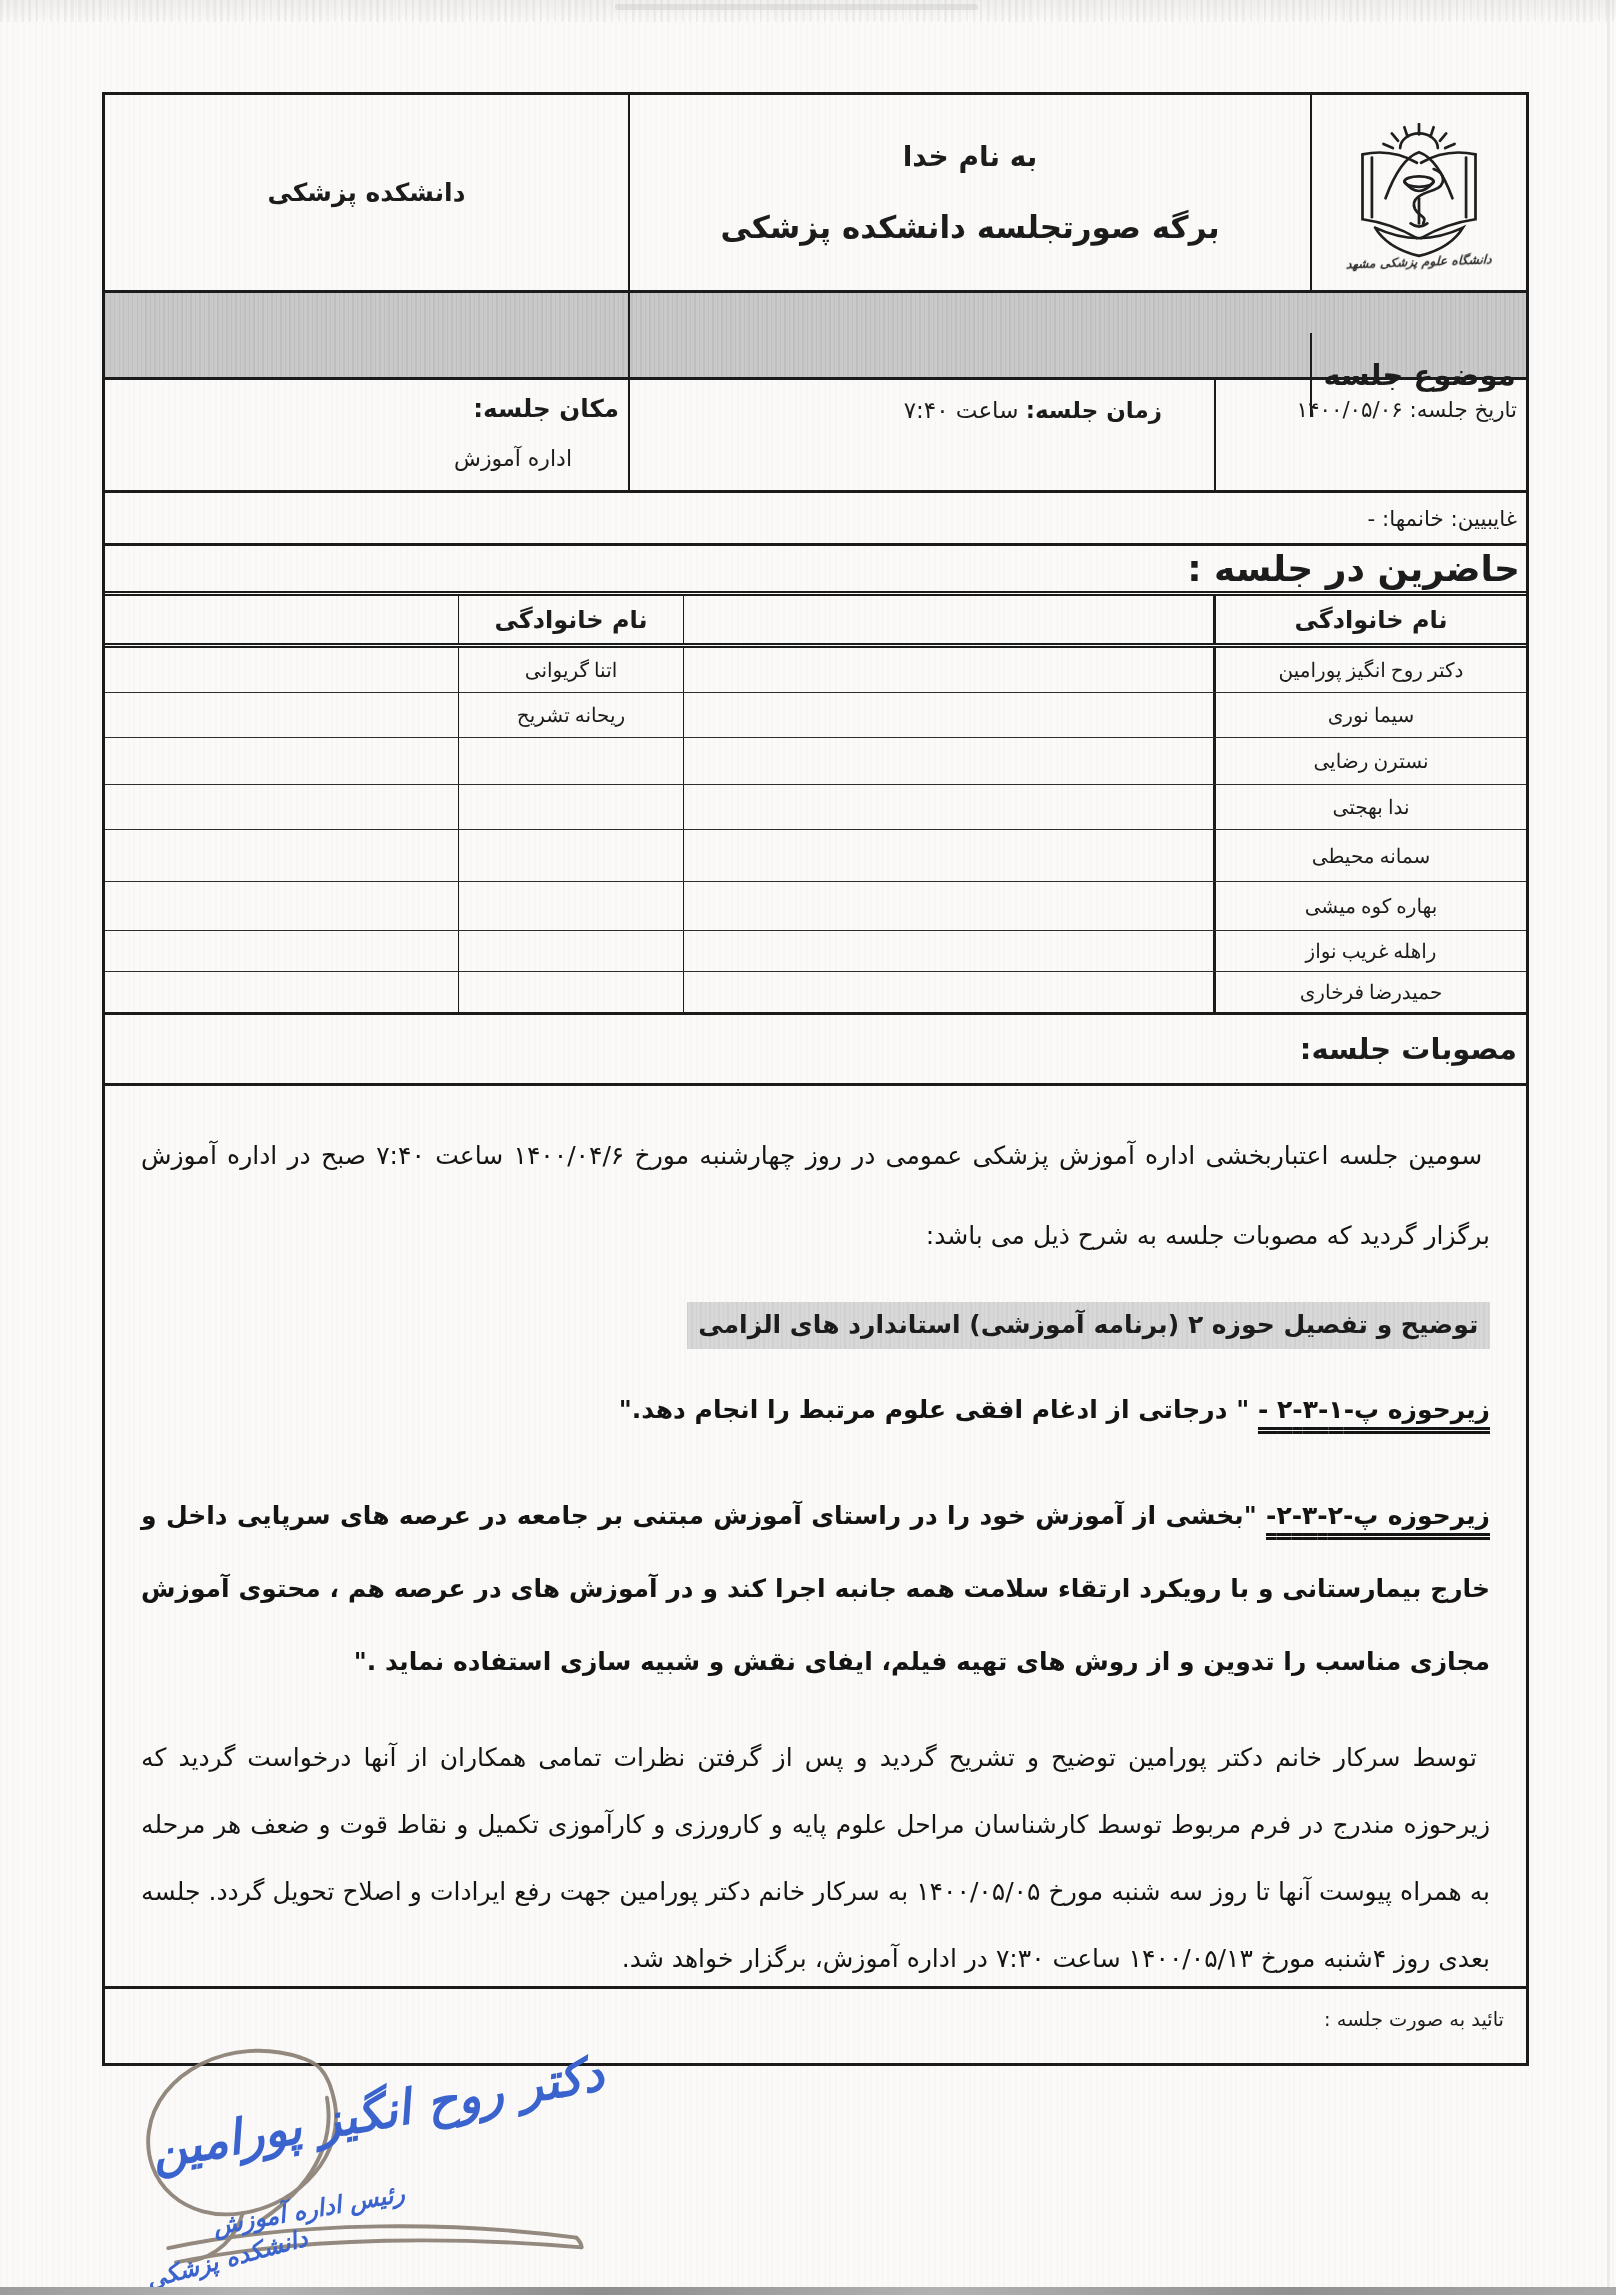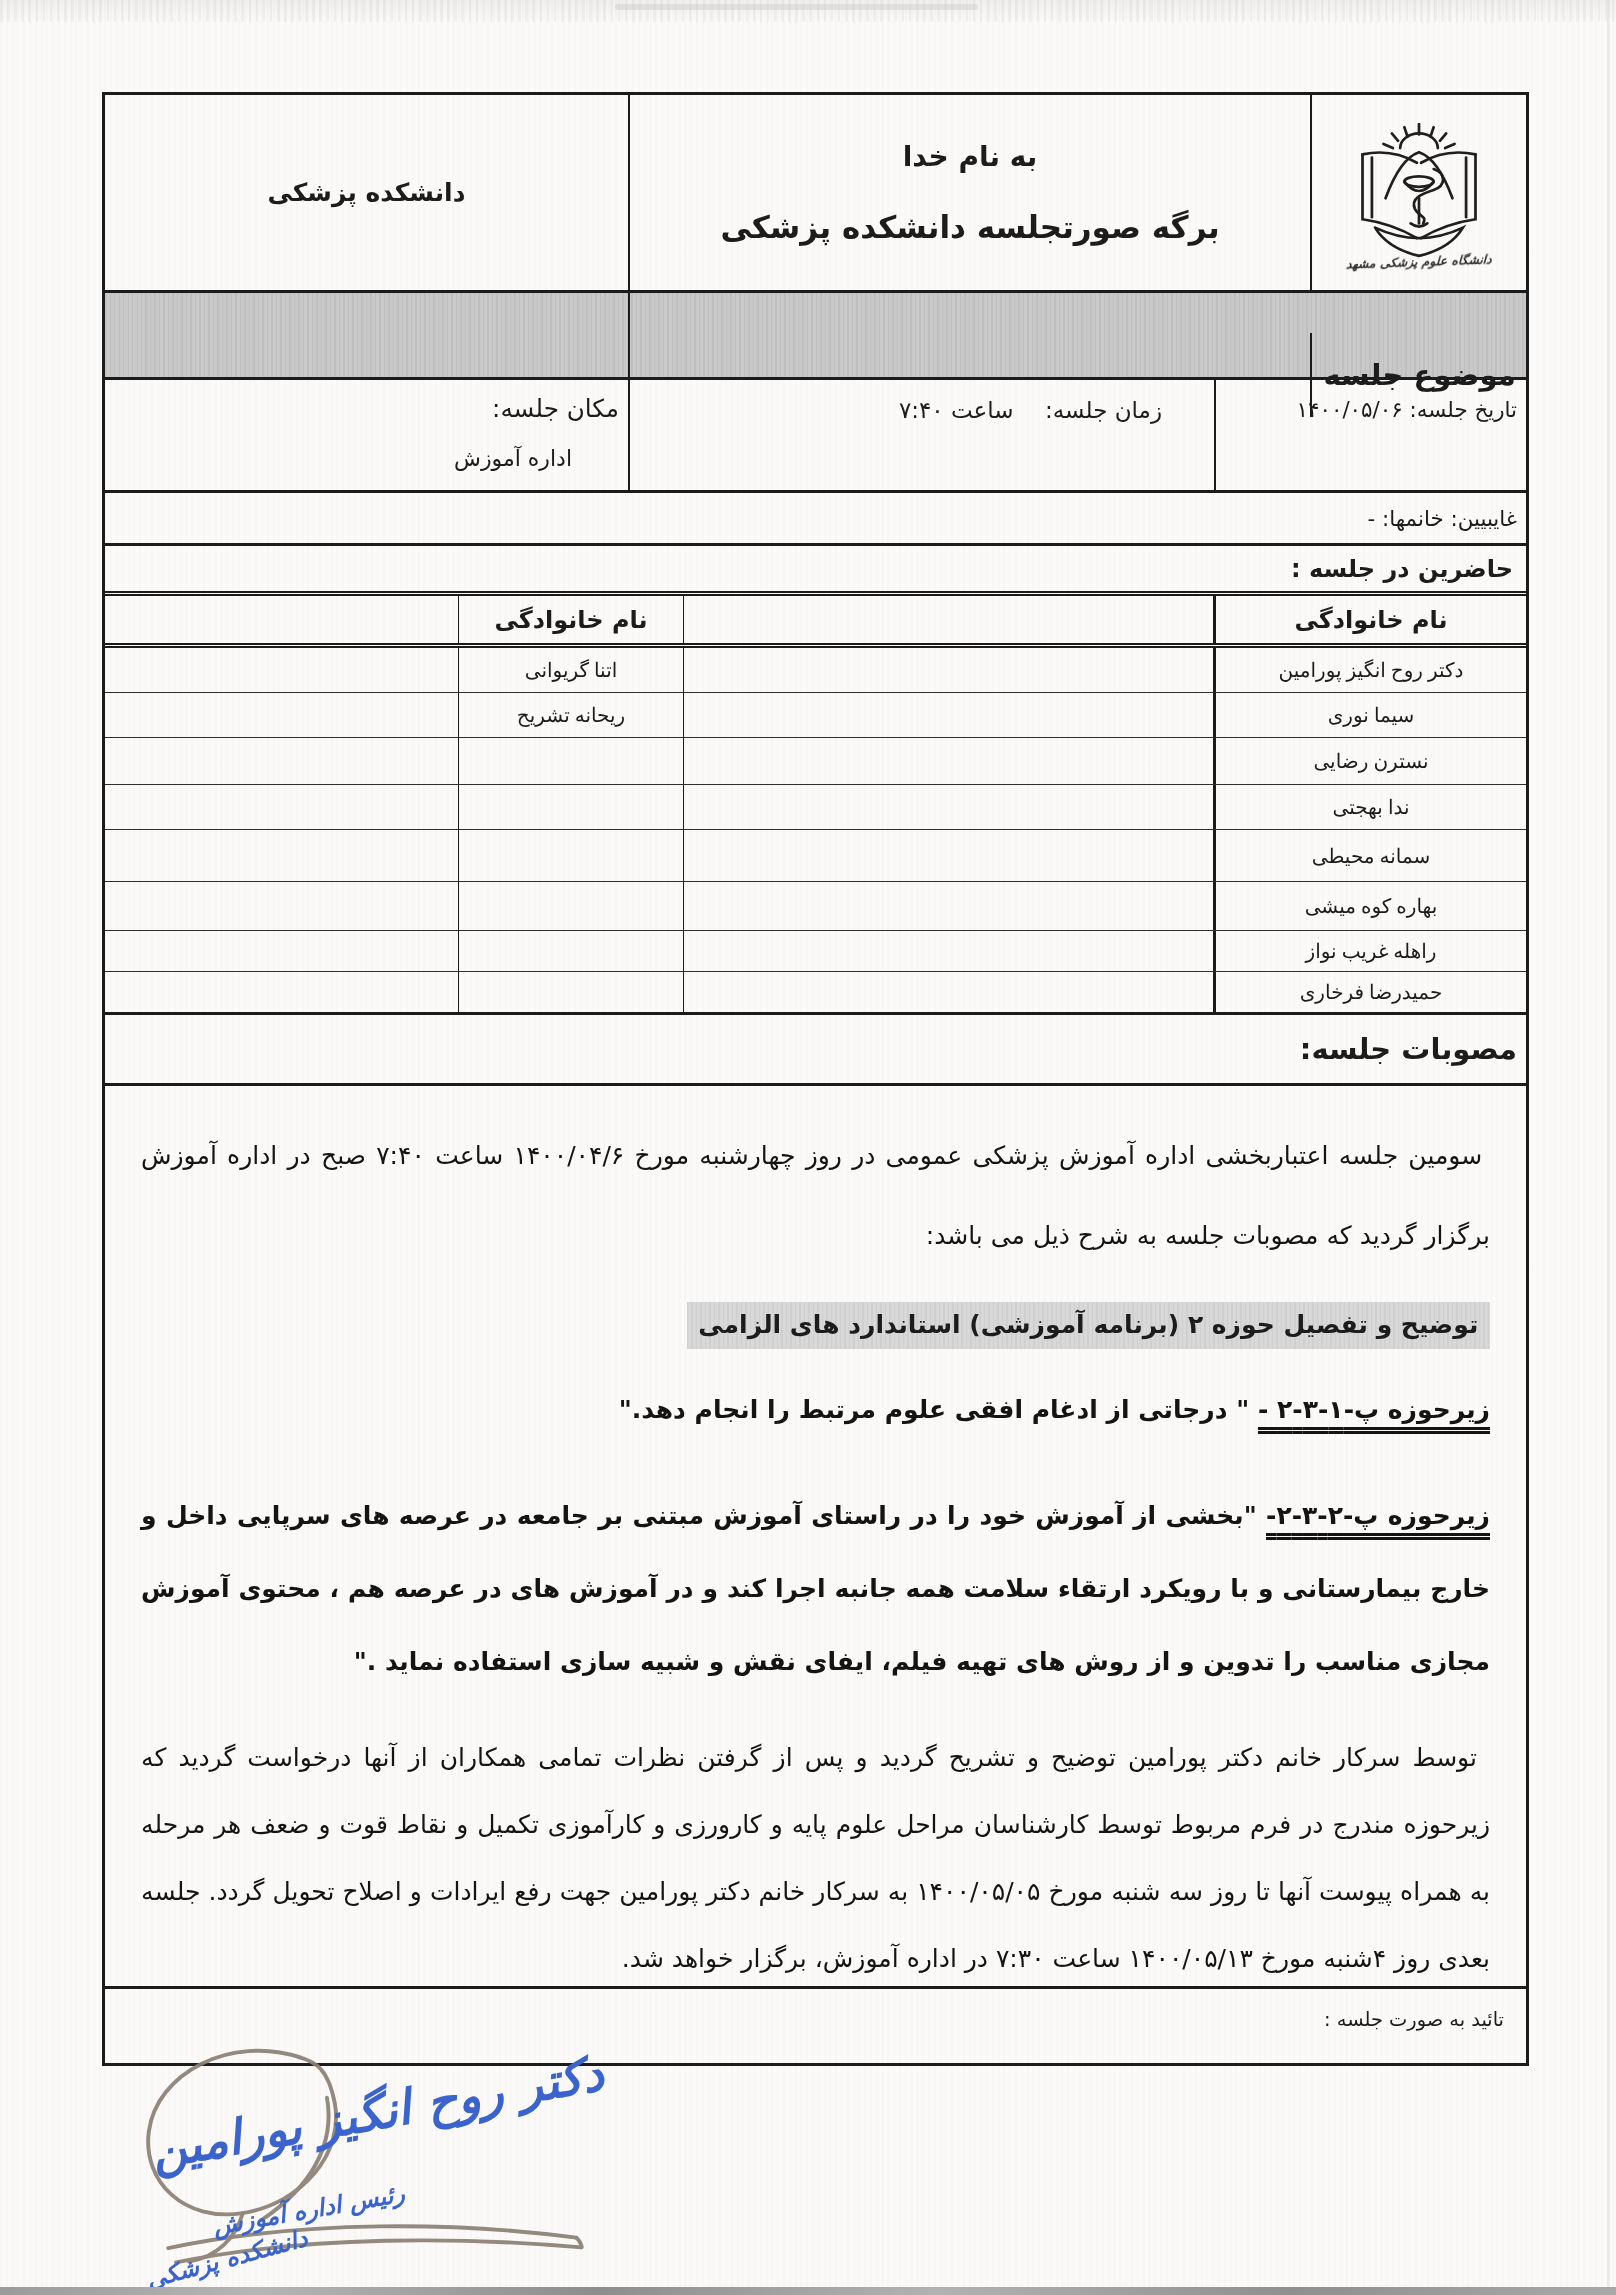--- a/index.html
+++ b/index.html
@@ -60,28 +60,28 @@
   }
   .s1{ width:216px; display:flex; align-items:center;margin-top:40px; }
   .s2{ width:682px; } .s3{ flex:1; }
   .subj{ font-size:29px; font-weight:bold; padding-right:10.4px; white-space:nowrap; }
 
   
   .r-date{ height:113px; }
   .d1{ width:312px; padding:17px 9px 0 0; font-size:21.4px; }
   .d2{ width:586px; padding:17px 52px 0 0; font-size:23px; }
   .d3{ flex:1; padding:14.2px 9px 0 0; font-size:24.6px; }
-  .lbl-bold{ font-weight:normal;padding-left:24px; }
+  .lbl-bold{ font-weight:bold; }
   .loc-val{ margin:23px 47px 0 0; font-size:22px; font-weight:normal; }
 
   
   .r-absent{ height:53px; display:flex; align-items:center; font-size:21.4px; }
   .r-absent span{ padding-right:9px; }
   .r-present{ height:50px; display:flex; align-items:center; border-bottom:5.2px double var(--border,#1b1b1b); }
-  .r-present span{ font-size:24px; font-weight:bold; padding-right:13px; }
+  .r-present span{ font-size:36px; font-weight:bold; padding-right:6px; }
 
   
   .r-nhead{ height:52px; border-bottom:5.2px double var(--border,#1b1b1b); }
   .n1{ width:313px; } .n2{ width:530px; } .n3{ width:225px; } .n4{ flex:1; }
   .n1{ border-left:3.2px solid var(--border,#1b1b1b); }
   .n2,.n3{ border-left:1.9px solid var(--border,#1b1b1b); }
   .nh{ display:flex; align-items:center; justify-content:center; font-size:24px; font-weight:bold; }
   .r-name{ border-bottom:1.3px solid #2e2e2e; }
   .nm{ display:flex; align-items:center; justify-content:center; font-size:20px;font-family:Liberation Serif, serif; }
   .nr0{height:45px}.nr1{height:45px}.nr2{height:45px}.nr3{height:47px}

